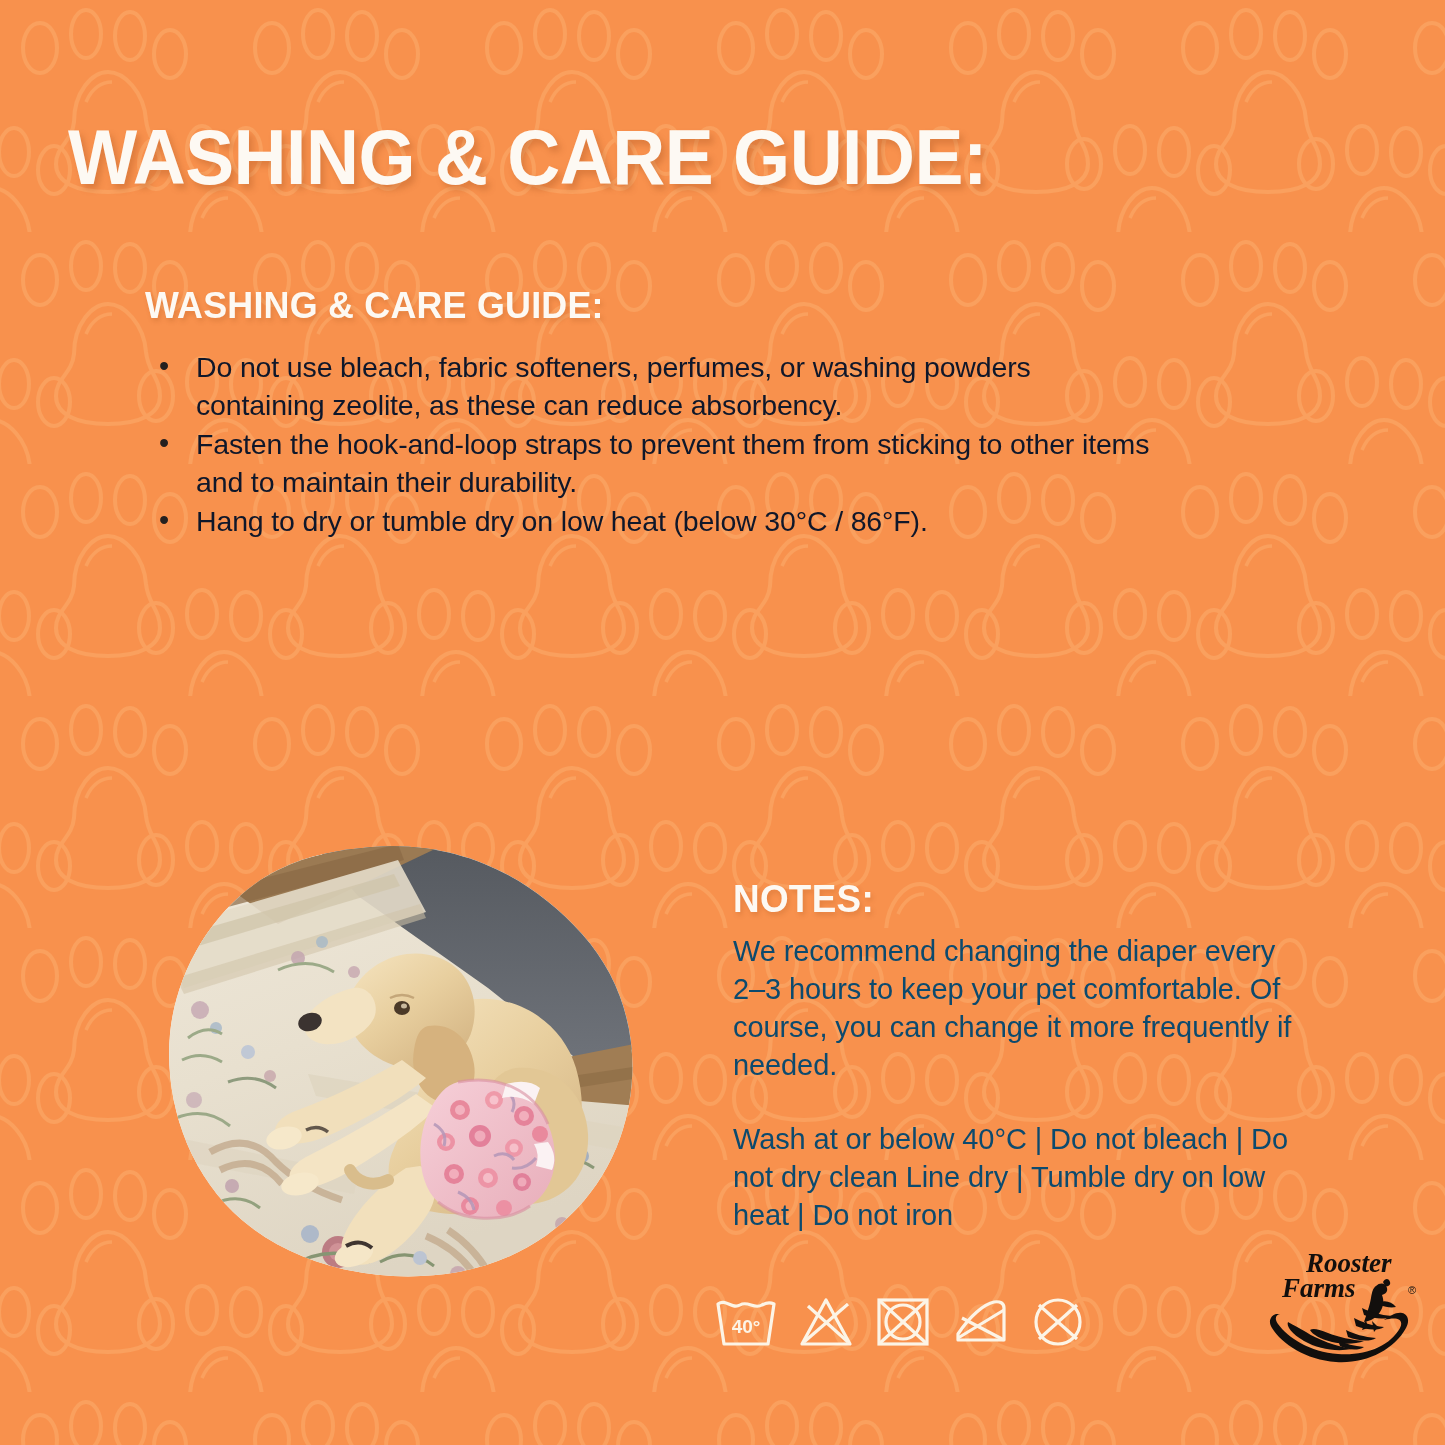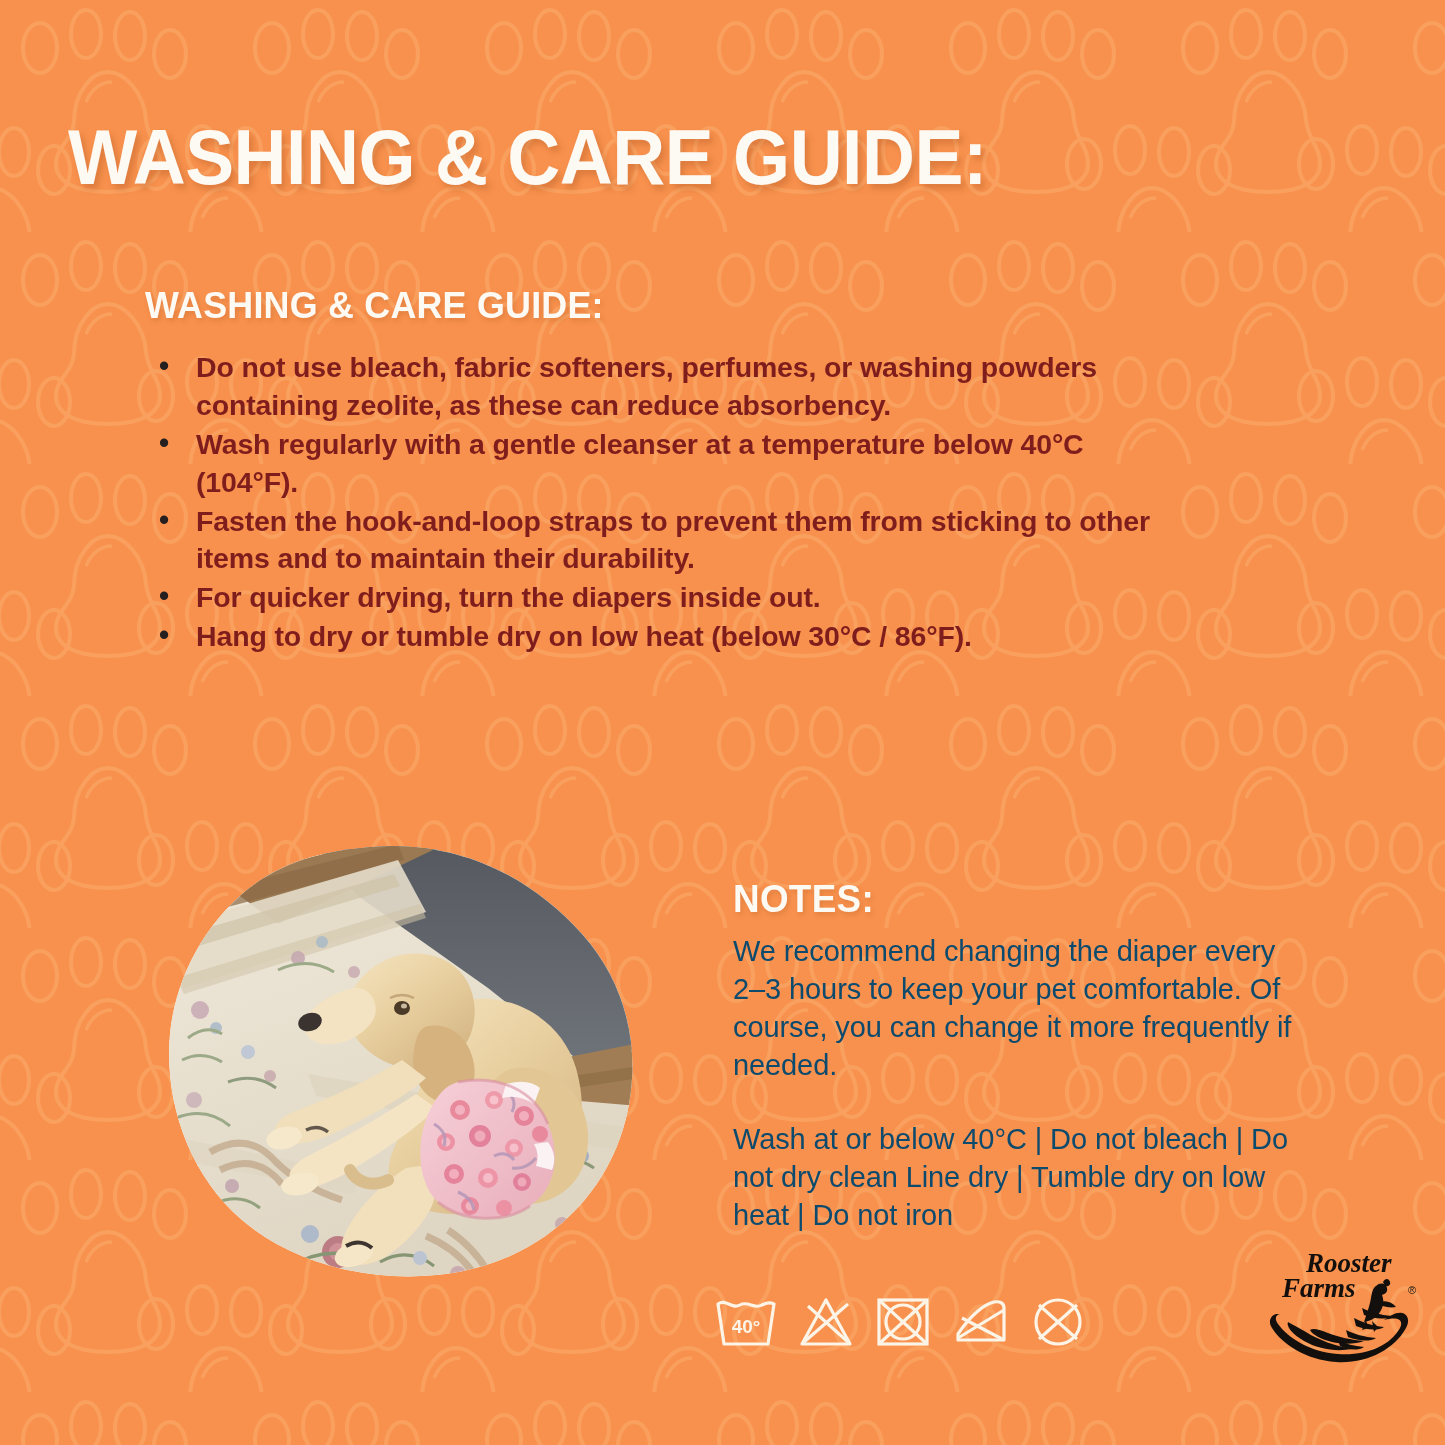--- a/index.html
+++ b/index.html
@@ -70,24 +70,23 @@
   ul#washing-list {
     list-style: none;
     margin: 0;
     padding: 0;
   }
   ul#washing-list li {
     position: relative;
     padding-left: 51px;
     font-size: 28.5px;
     line-height: 1.33;
-    color: #7f1d1d;
+    color: #0f172a;
     margin-bottom: 1px;
     letter-spacing: -0.15px;
-    font-weight: bold;
   }
   ul#washing-list li::before {
     content: "\2022";
     position: absolute;
     left: 14px;
     top: -2px;
     font-size: 29px;
     color: #25201f;
   }
 
@@ -179,23 +178,21 @@
     <rect x="0" y="0" width="1445" height="1445" fill="#F8914D"></rect>
     <rect x="-40" y="-40" width="1540" height="1540" fill="url(#pawtile)" opacity="0.62"></rect>
   </svg>
 
   <div id="main-title">WASHING &amp; CARE GUIDE:</div>
 
   <div id="washing-section">
     <div id="washing-heading">WASHING &amp; CARE GUIDE:</div>
     <ul id="washing-list">
       <li>Do not use bleach, fabric softeners, perfumes, or washing powders containing zeolite, as these can reduce absorbency.</li>
-      <li>Wash regularly with a gentle cleanser at a temperature below 40°C (104°F).</li>
       <li>Fasten the hook-and-loop straps to prevent them from sticking to other items and to maintain their durability.</li>
-      <li>For quicker drying, turn the diapers inside out.</li>
       <li>Hang to dry or tumble dry on low heat (below 30°C / 86°F).</li>
     </ul>
   </div>
 
   <div id="photo-frame">
     <svg viewBox="0 0 482 444" xmlns="http://www.w3.org/2000/svg">
       <defs>
         <clipPath id="blobclip">
           <path d="M214 9 C300 2 372 38 424 96 C476 154 486 232 462 300
                    C438 368 378 420 300 434 C222 448 138 428 84 382

